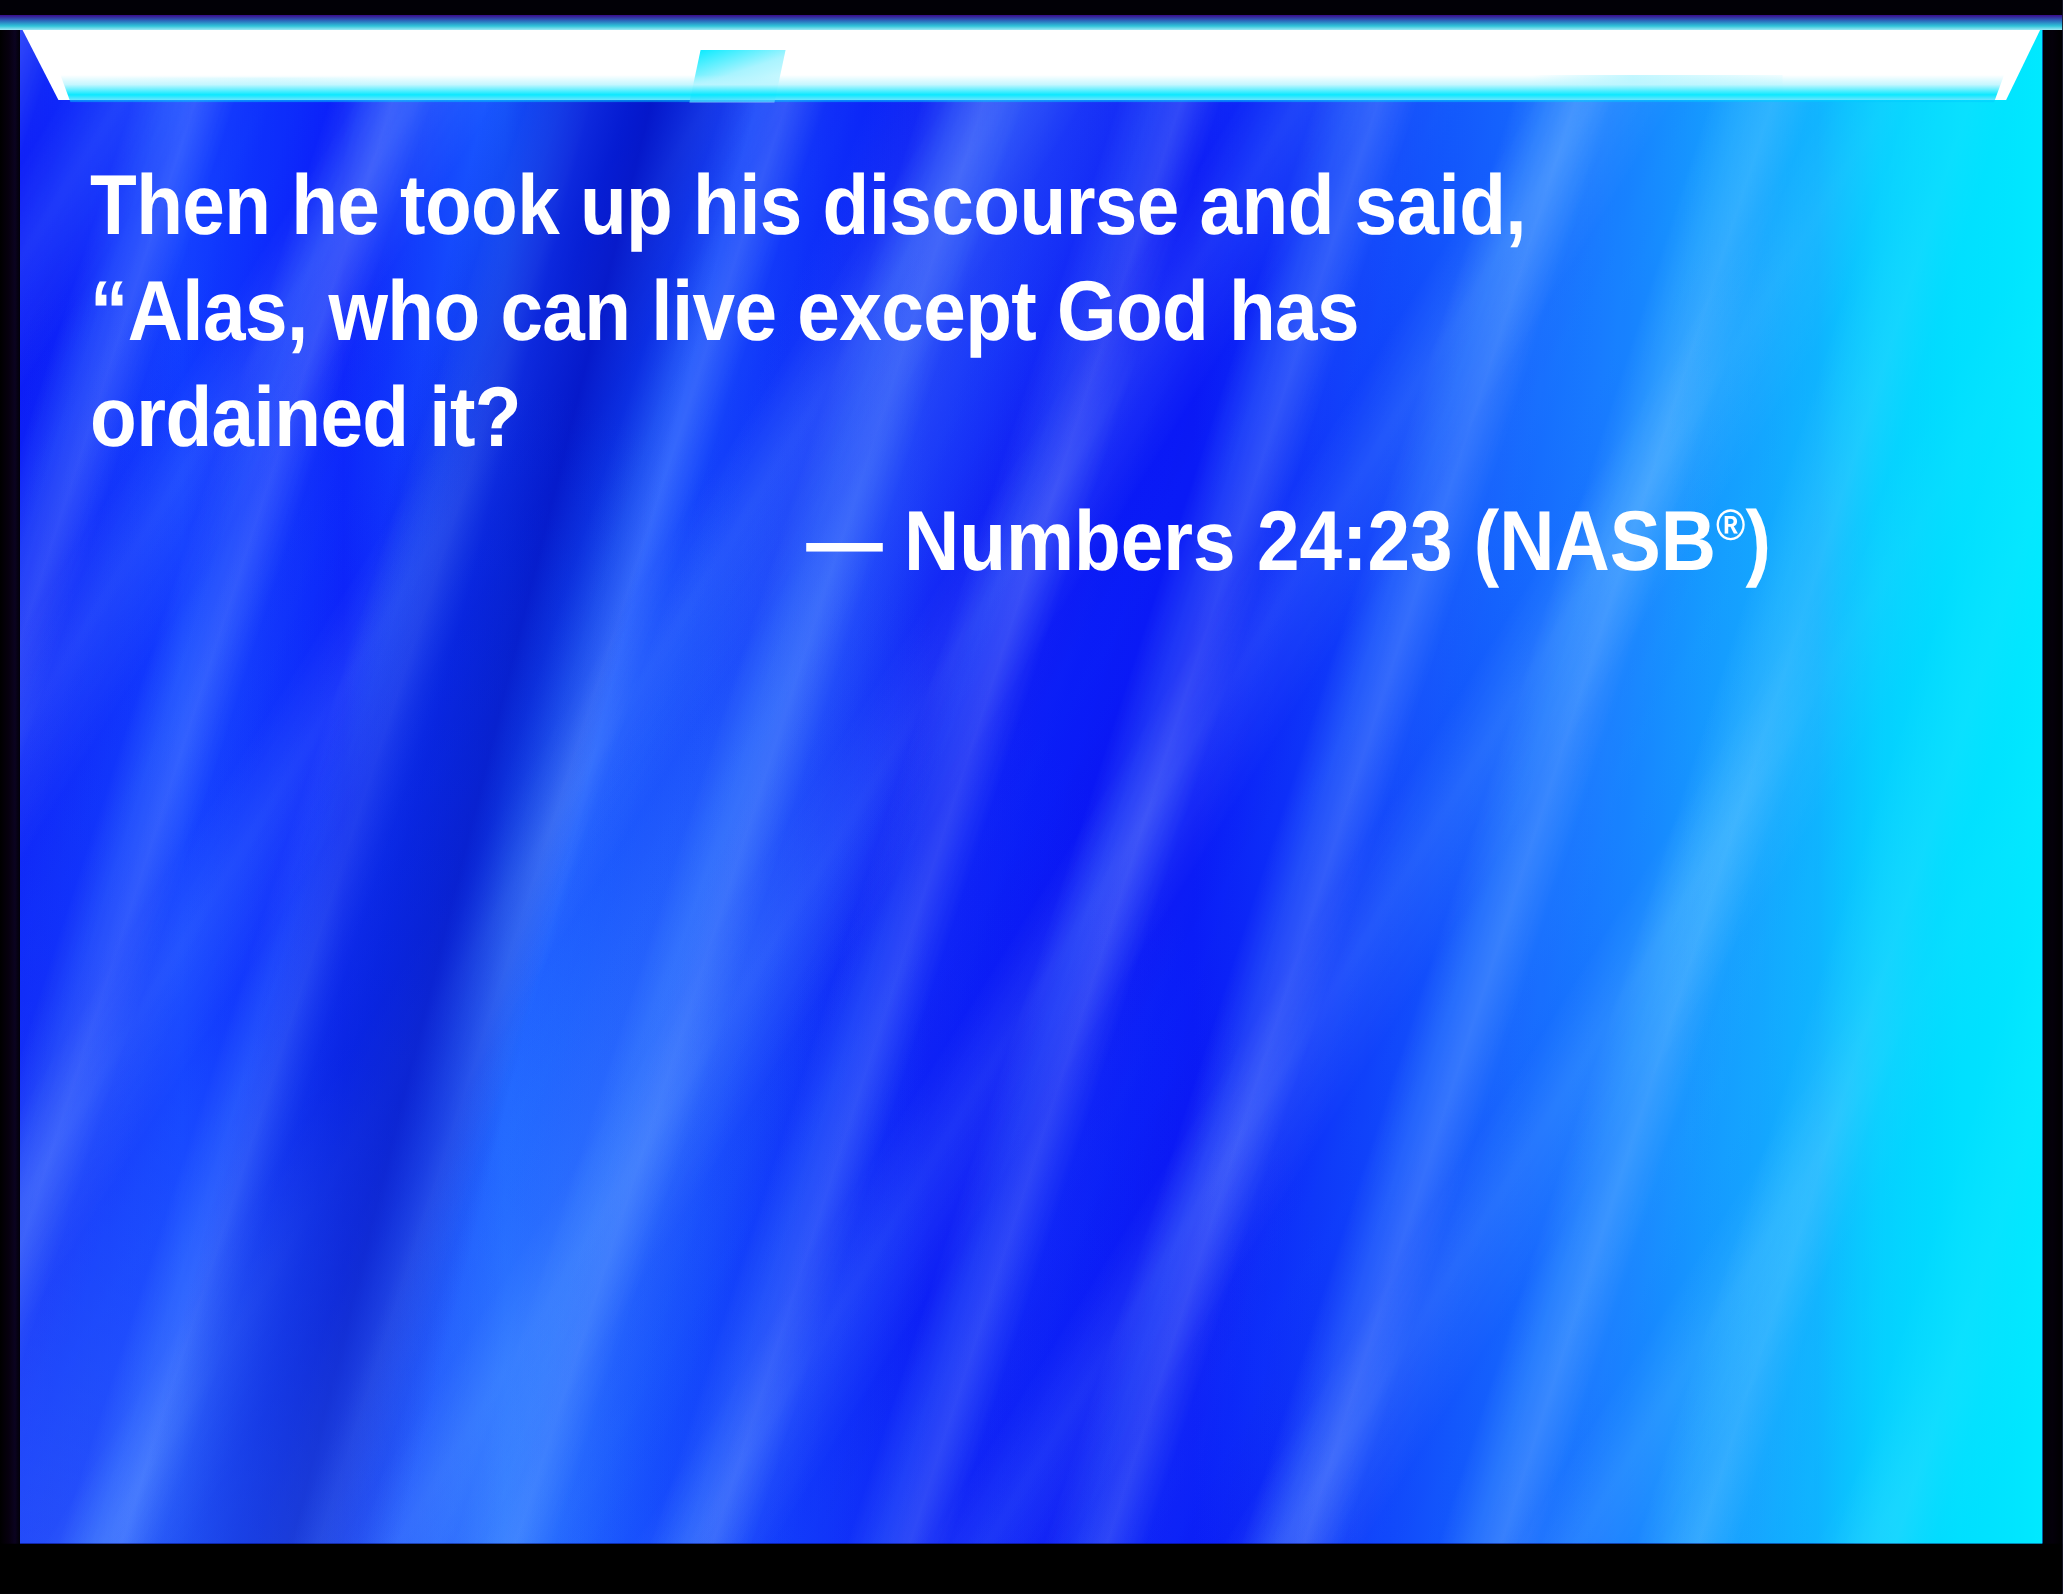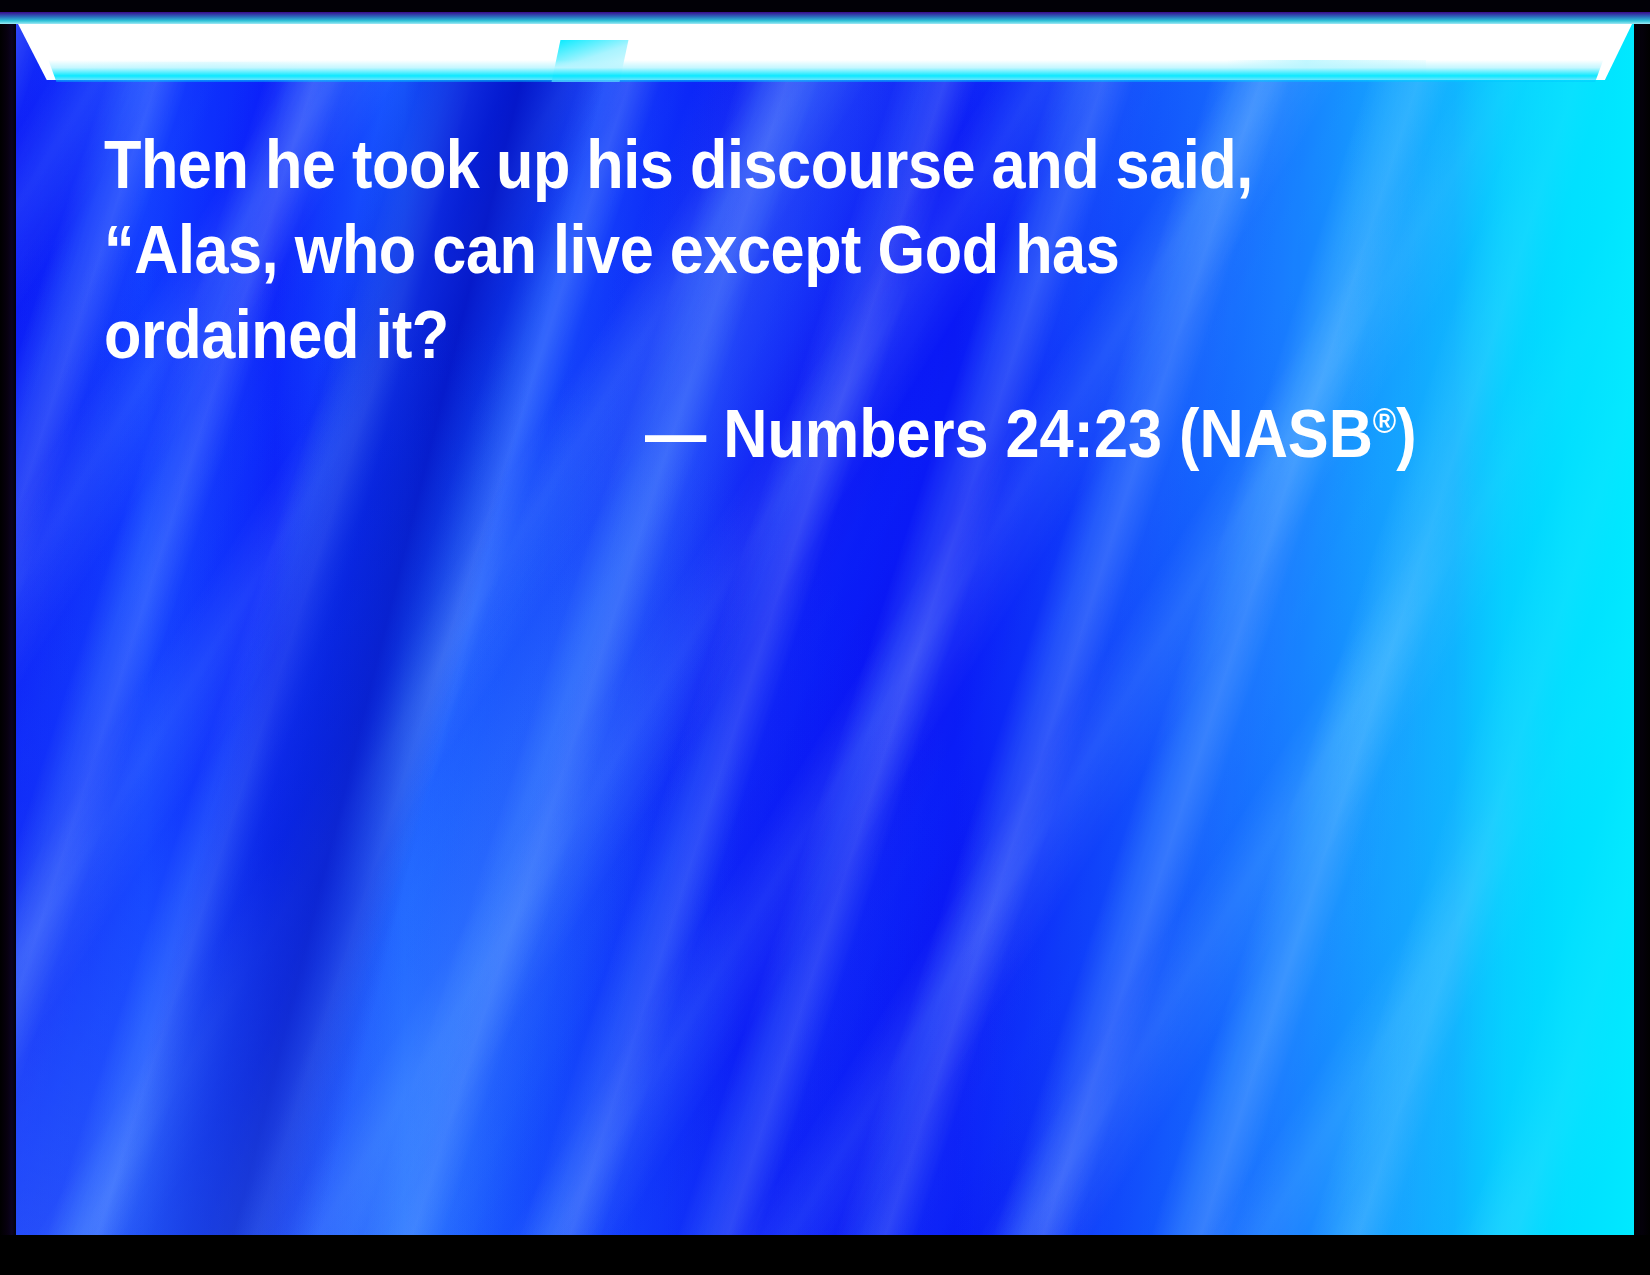--- a/index.html
+++ b/index.html
@@ -233,21 +233,21 @@
     height: 16px;
     background: linear-gradient(to right,
         rgba(255,255,255,0.9) 0%,
         rgba(225,250,255,0.6) 60%,
         rgba(255,255,255,0) 100%);
   }
 
   
   .verse-block {
     position: absolute;
-    left: 104px;
+    left: 72px;
     top: 122px;
     width: 1480px;
     z-index: 30;
   }
 
   .verse-line {
     color: #ffffff;
     font-family: "Liberation Sans", "DejaVu Sans", sans-serif;
     font-weight: bold;
     font-size: 68px;

